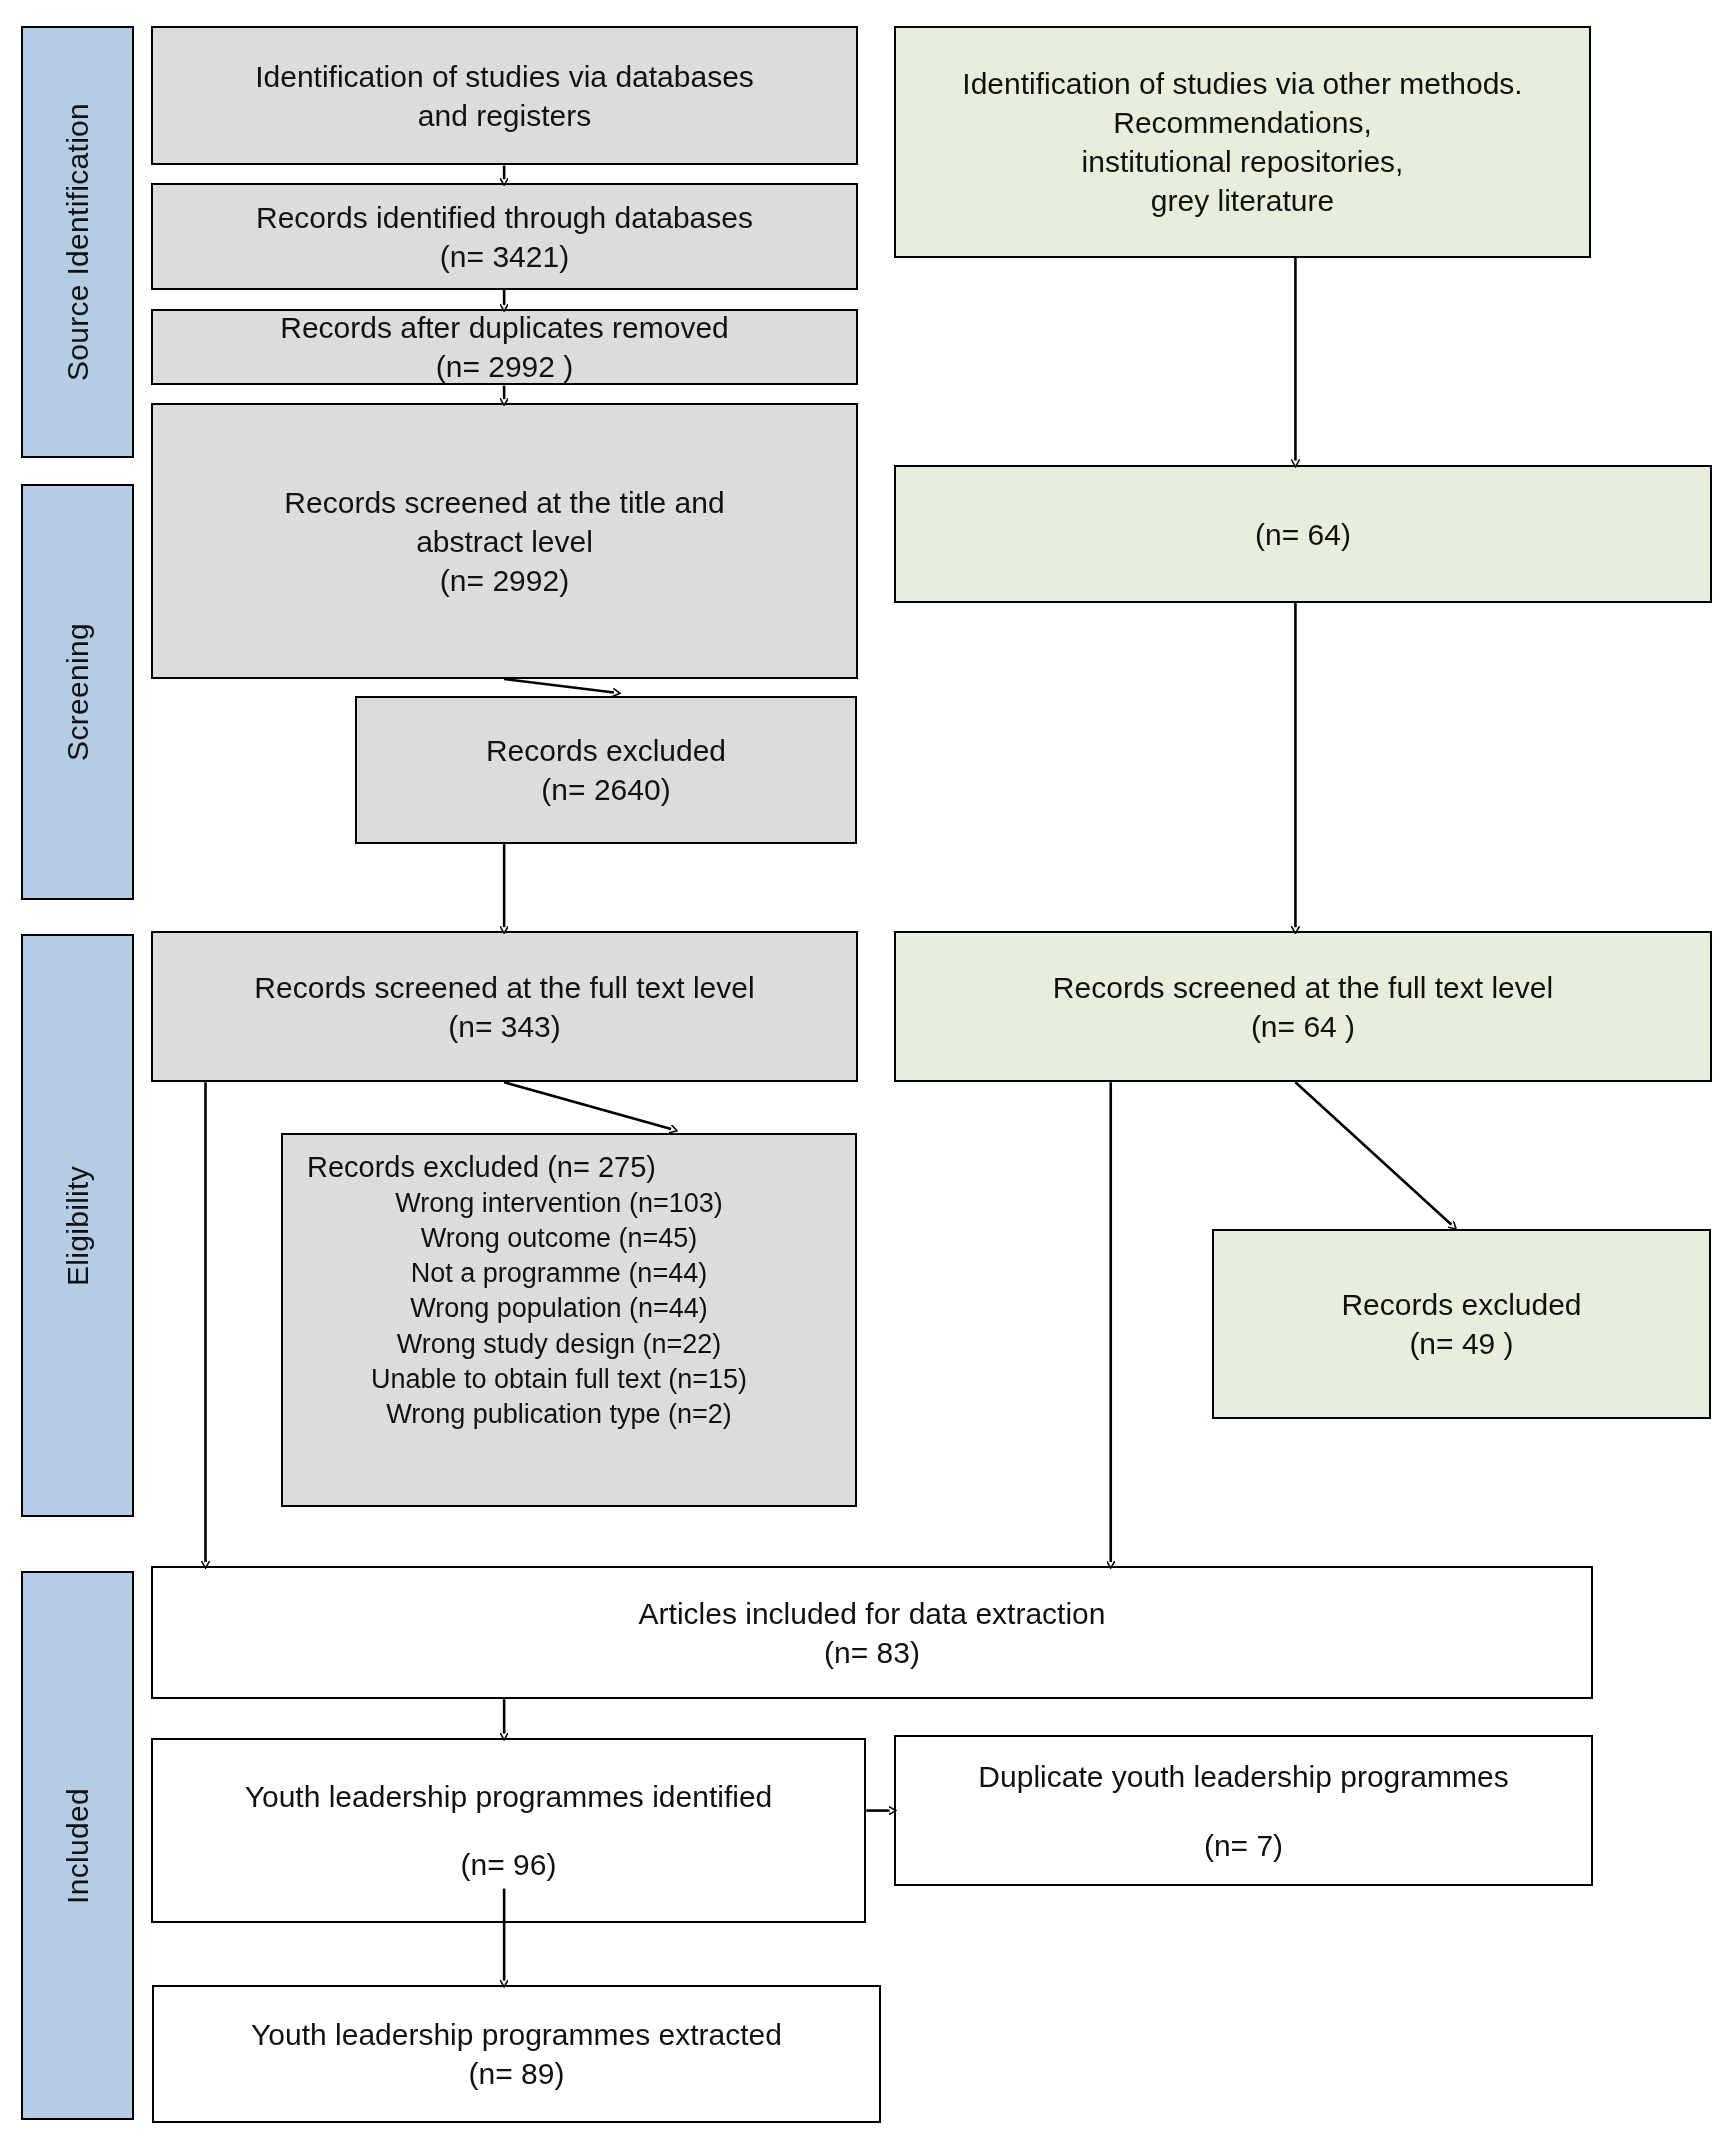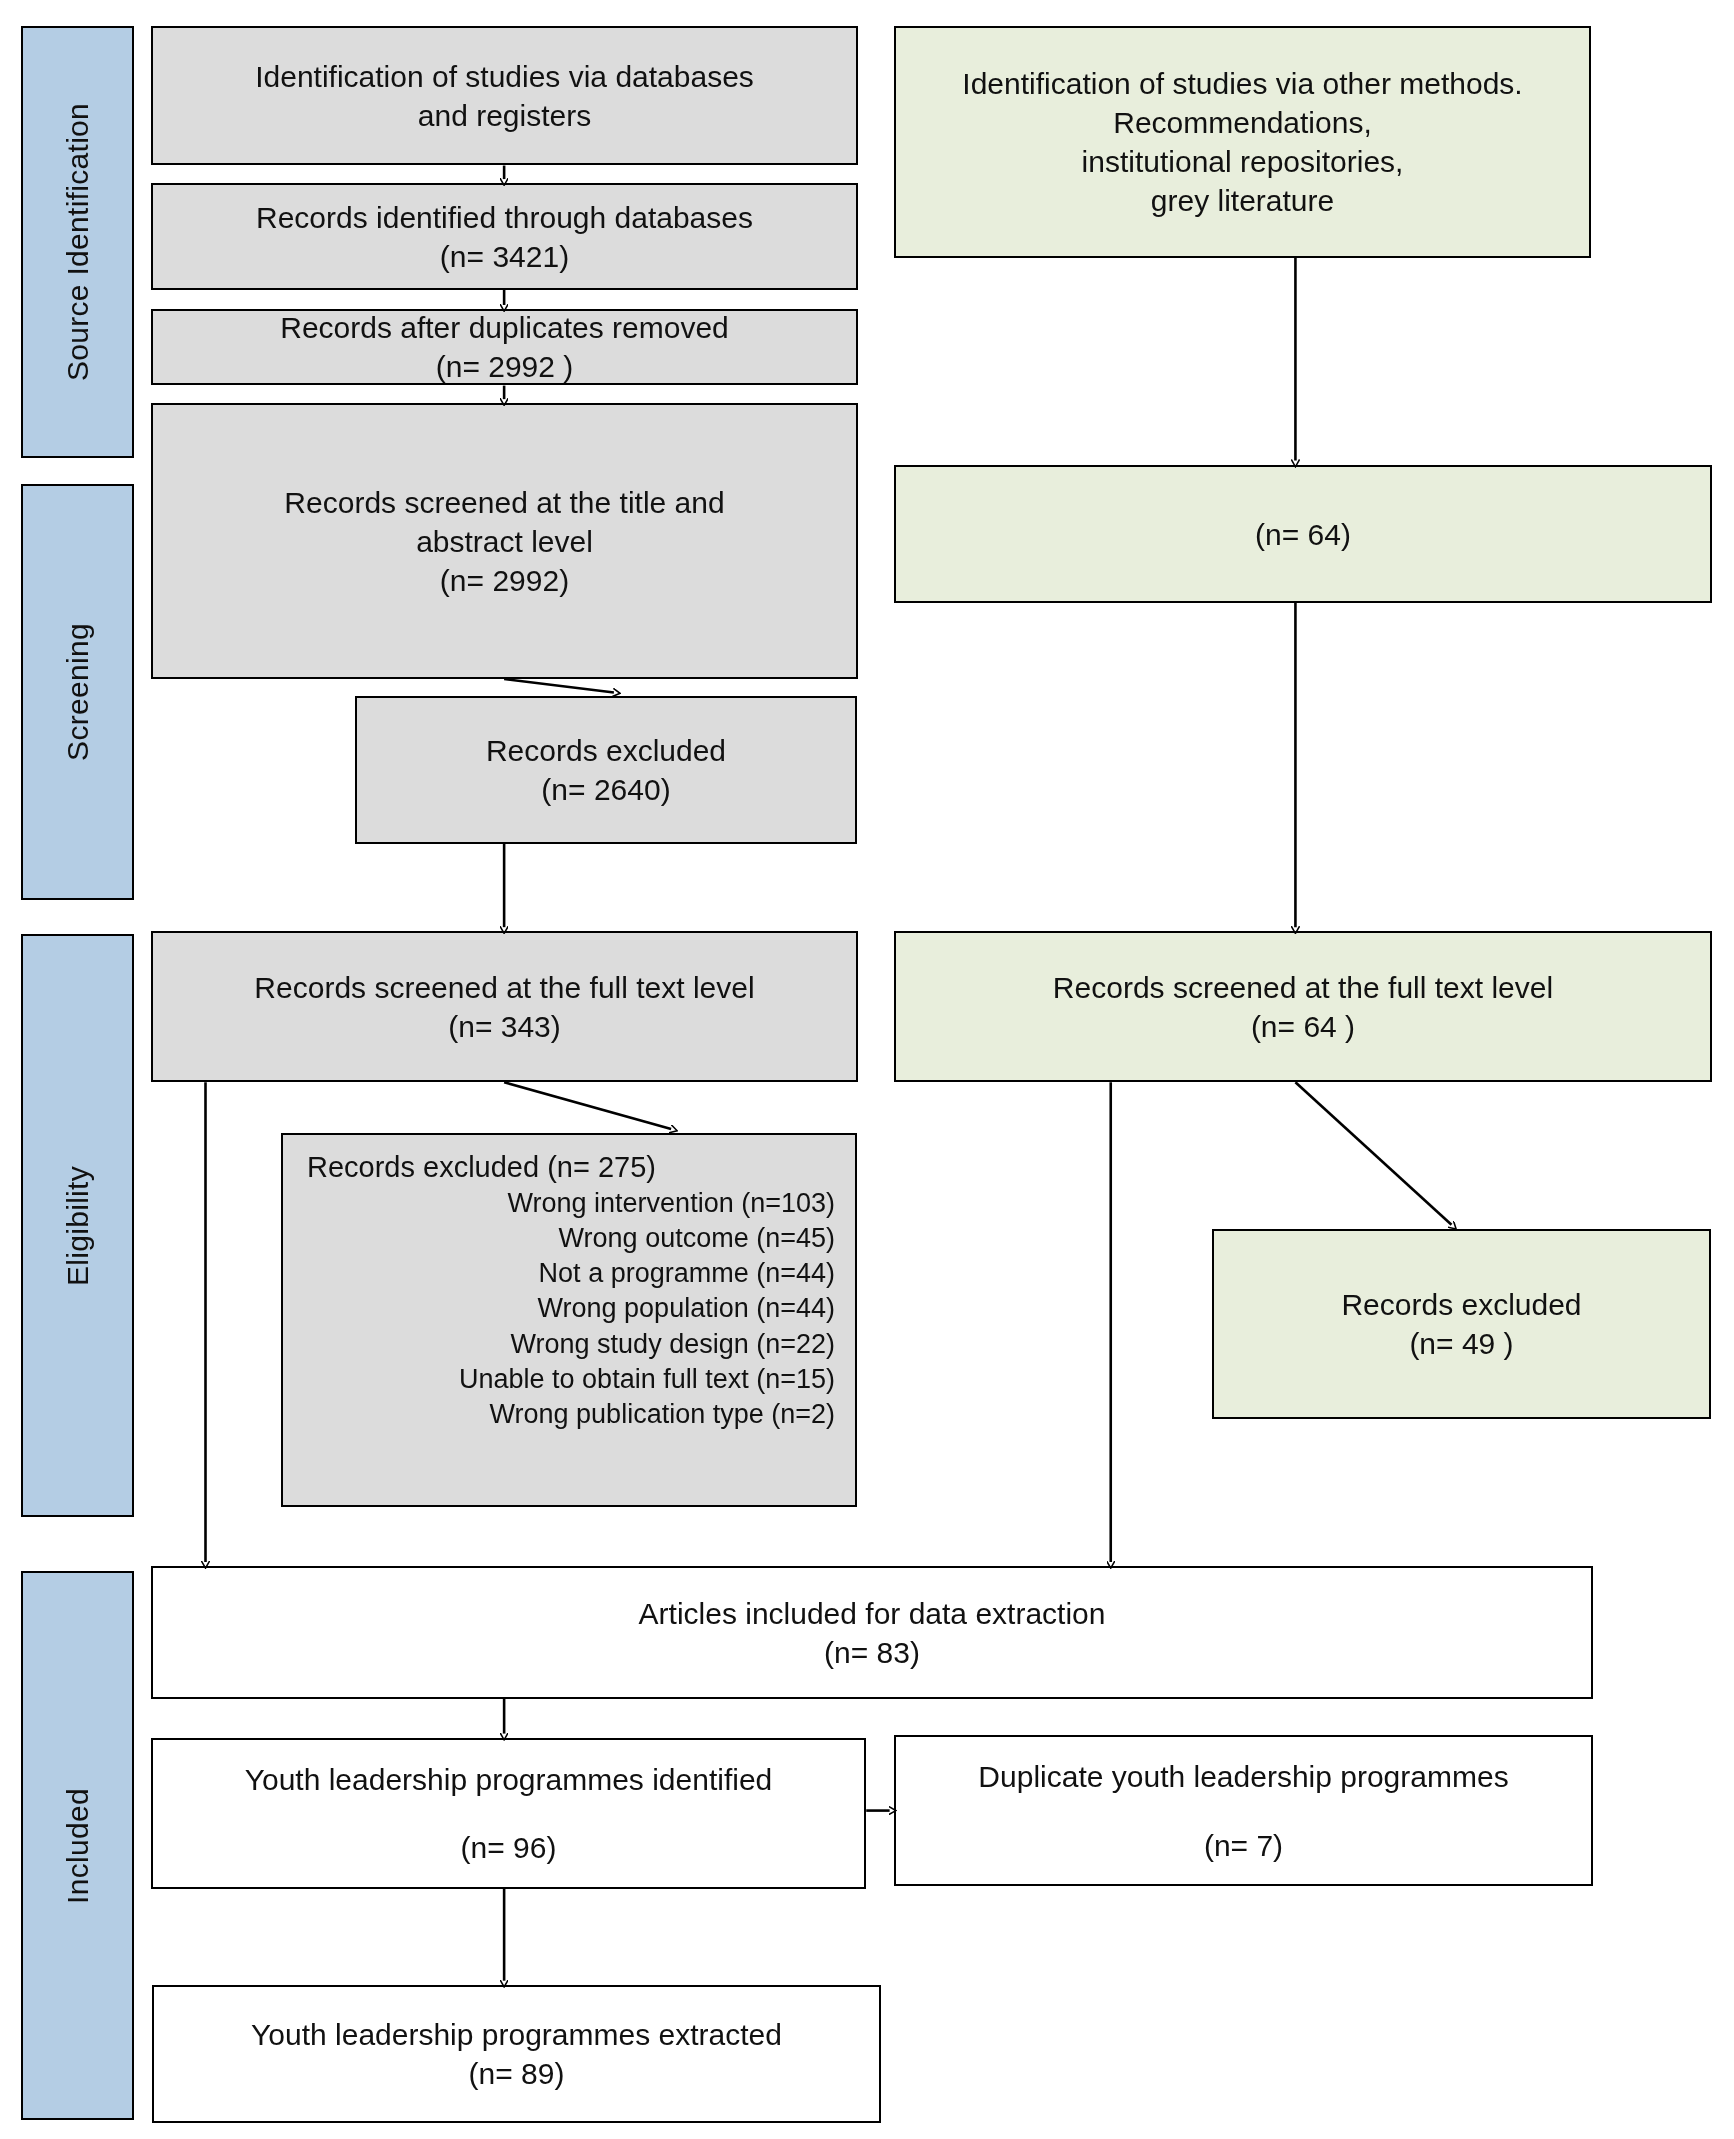--- a/index.html
+++ b/index.html
@@ -22,21 +22,21 @@
      position:absolute;left:50%;top:50%;
      transform:translate(-50%,-50%) rotate(-90deg);
      transform-origin:center center;
      white-space:nowrap;font-size:30px;color:#111;font-weight:400;letter-spacing:0.3px;
   }
   svg.ovl{position:absolute;left:0;top:0;width:1734px;height:2140px;pointer-events:none;overflow:visible;}
 
   .f58{font-size:30px;}
   .f56{font-size:29px;}
   .f52{font-size:27px;}
-  .excl-wrap{display:block;width:100%;text-align:right;padding-right:20px;box-sizing:border-box;}
+  .excl-wrap{display:block;width:100%;padding-right:20px;box-sizing:border-box;}
   .excl-head{display:block;width:100%;text-align:left;padding-left:24px;box-sizing:border-box;}
 </style>
 </head>
 <body>
 
 <div id="stage">
 
   <div class="stagebar" style="left:21px;top:26px;width:113px;height:432px;">
     <span class="vtext">Source Identification</span>
   </div>
@@ -111,21 +111,21 @@
   <div class="node green f58" style="left:1212px;top:1229px;width:499px;height:190px;">
     <span class="ln">Records excluded</span>
     <span class="ln">(n= 49 )</span>
   </div>
 
   <div class="node white f58" style="left:151px;top:1566px;width:1442px;height:133px;">
     <span class="ln">Articles included for data extraction</span>
     <span class="ln">(n= 83)</span>
   </div>
 
-  <div class="node white f58" style="left:151px;top:1738px;width:715px;height:151px;gap:29px;">
+  <div class="node white f58" style="left:151px;top:1738px;width:715px;height:185px;gap:29px;">
     <span class="ln">Youth leadership programmes identified</span>
     <span class="ln">(n= 96)</span>
   </div>
 
   <div class="node white f58" style="left:894px;top:1735px;width:699px;height:151px;gap:30px;">
     <span class="ln">Duplicate youth leadership programmes</span>
     <span class="ln">(n= 7)</span>
   </div>
 
   <div class="node white f58" style="left:152px;top:1985px;width:729px;height:138px;">

